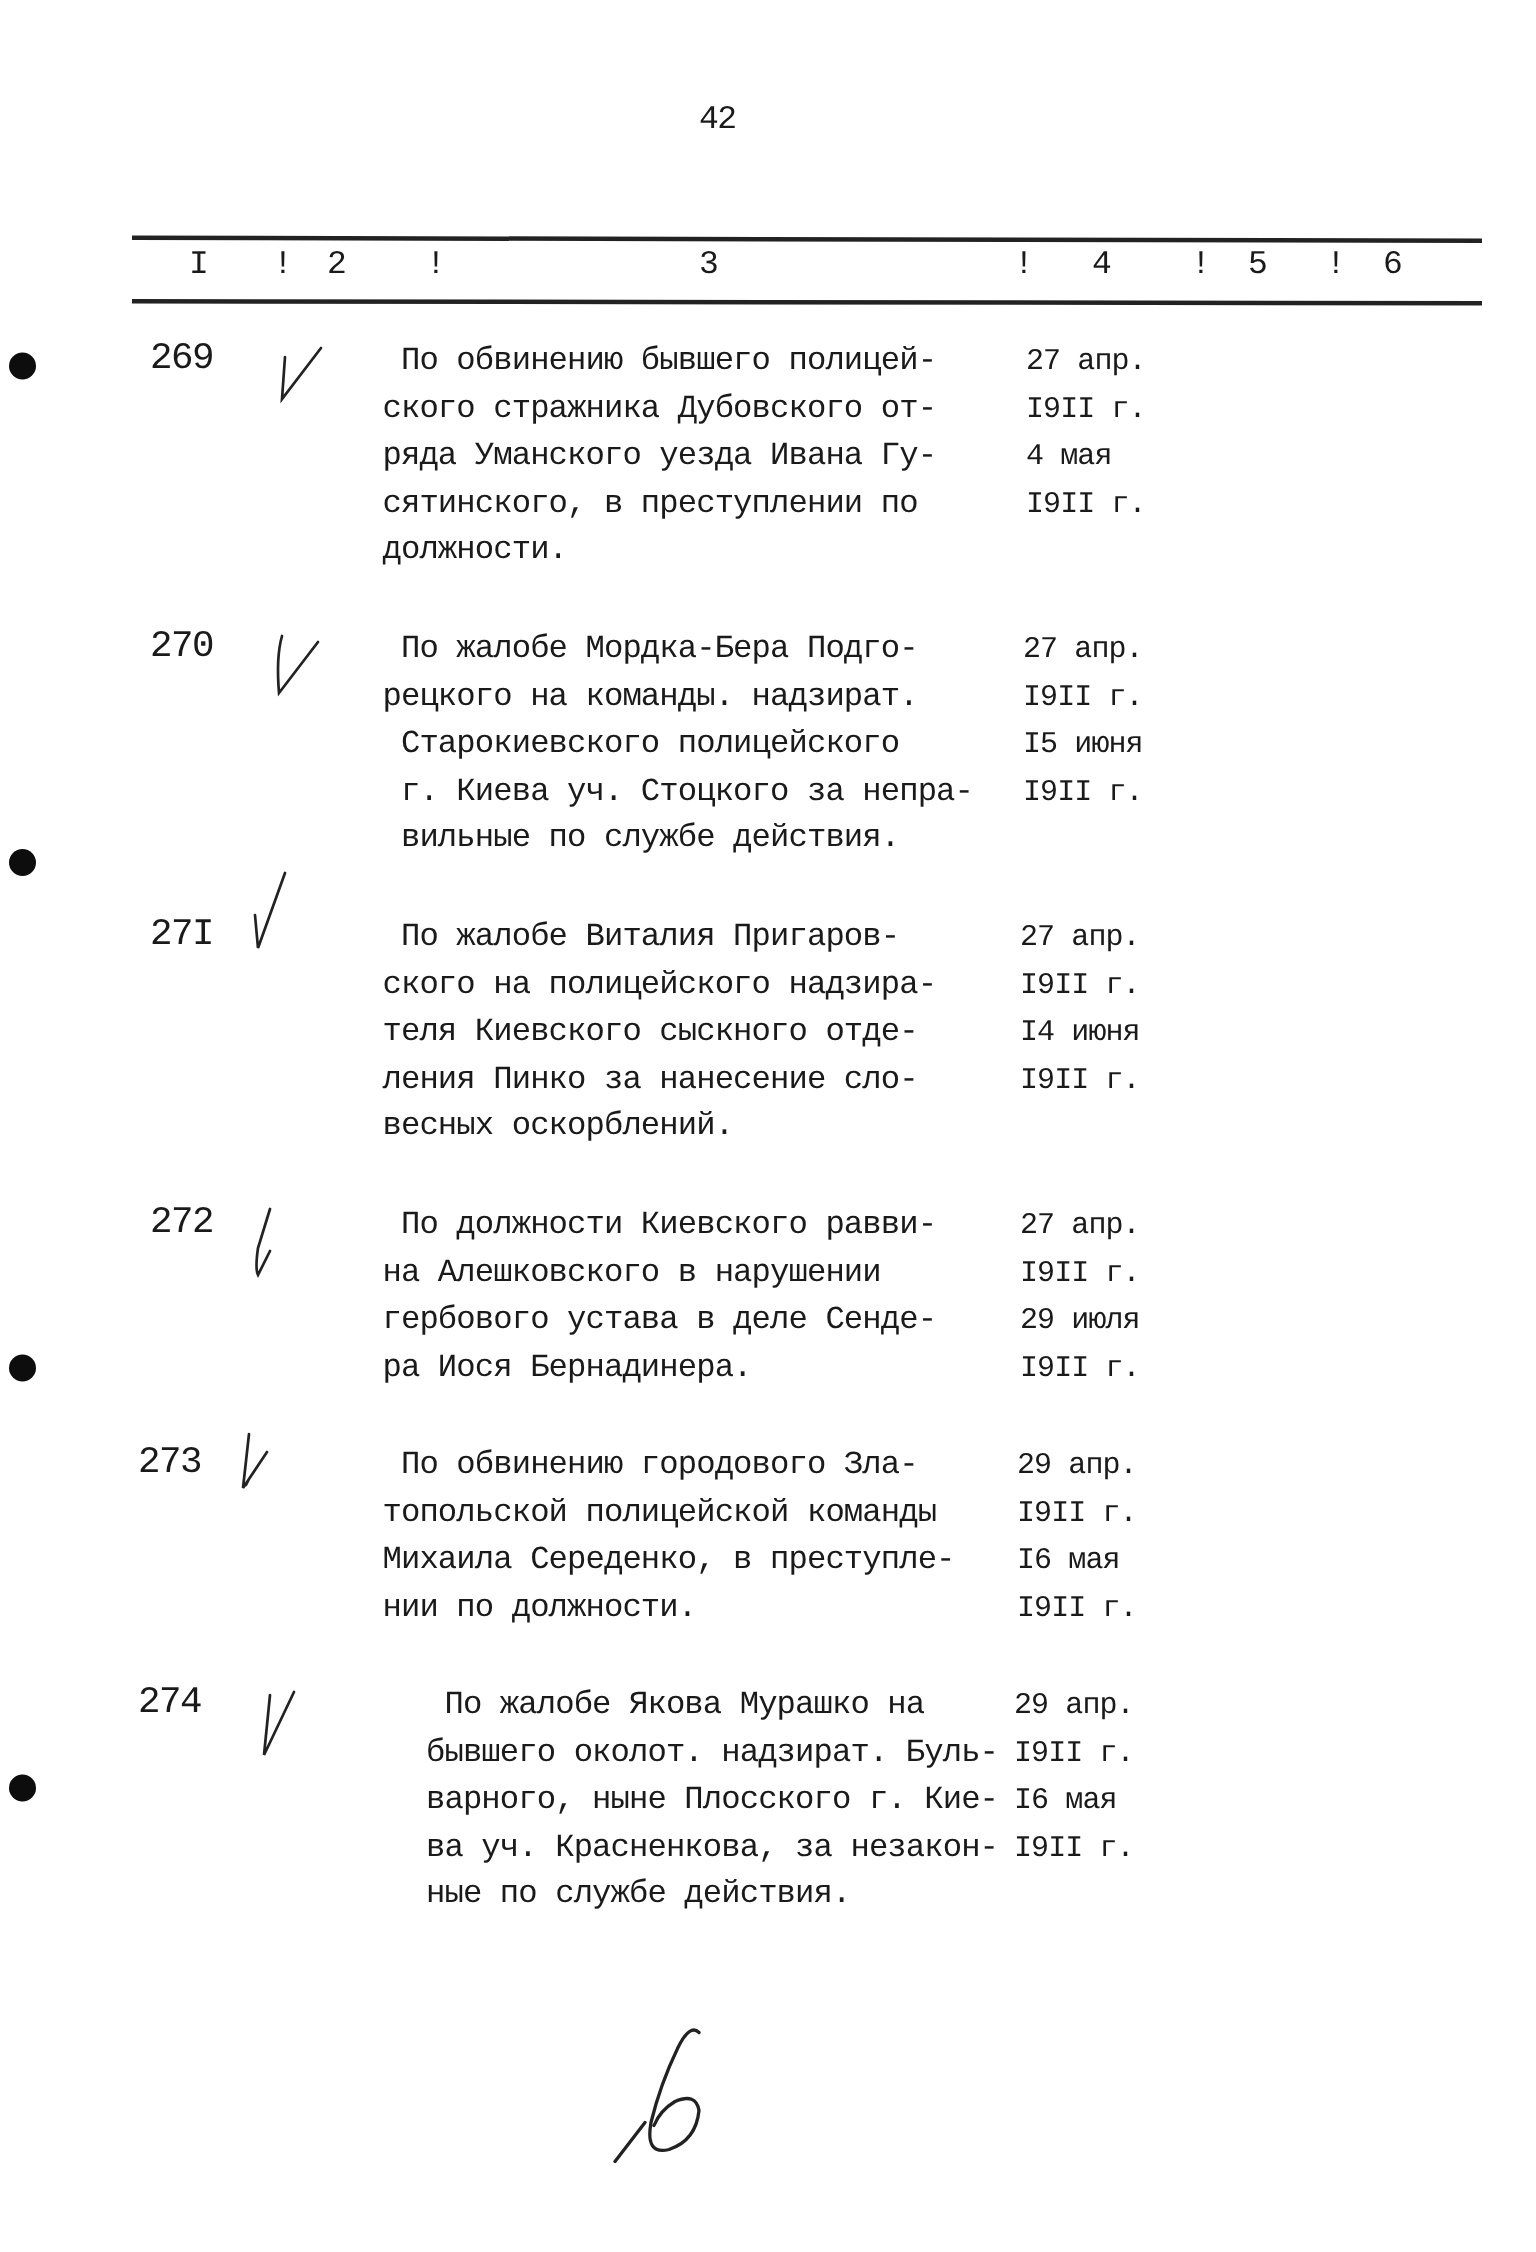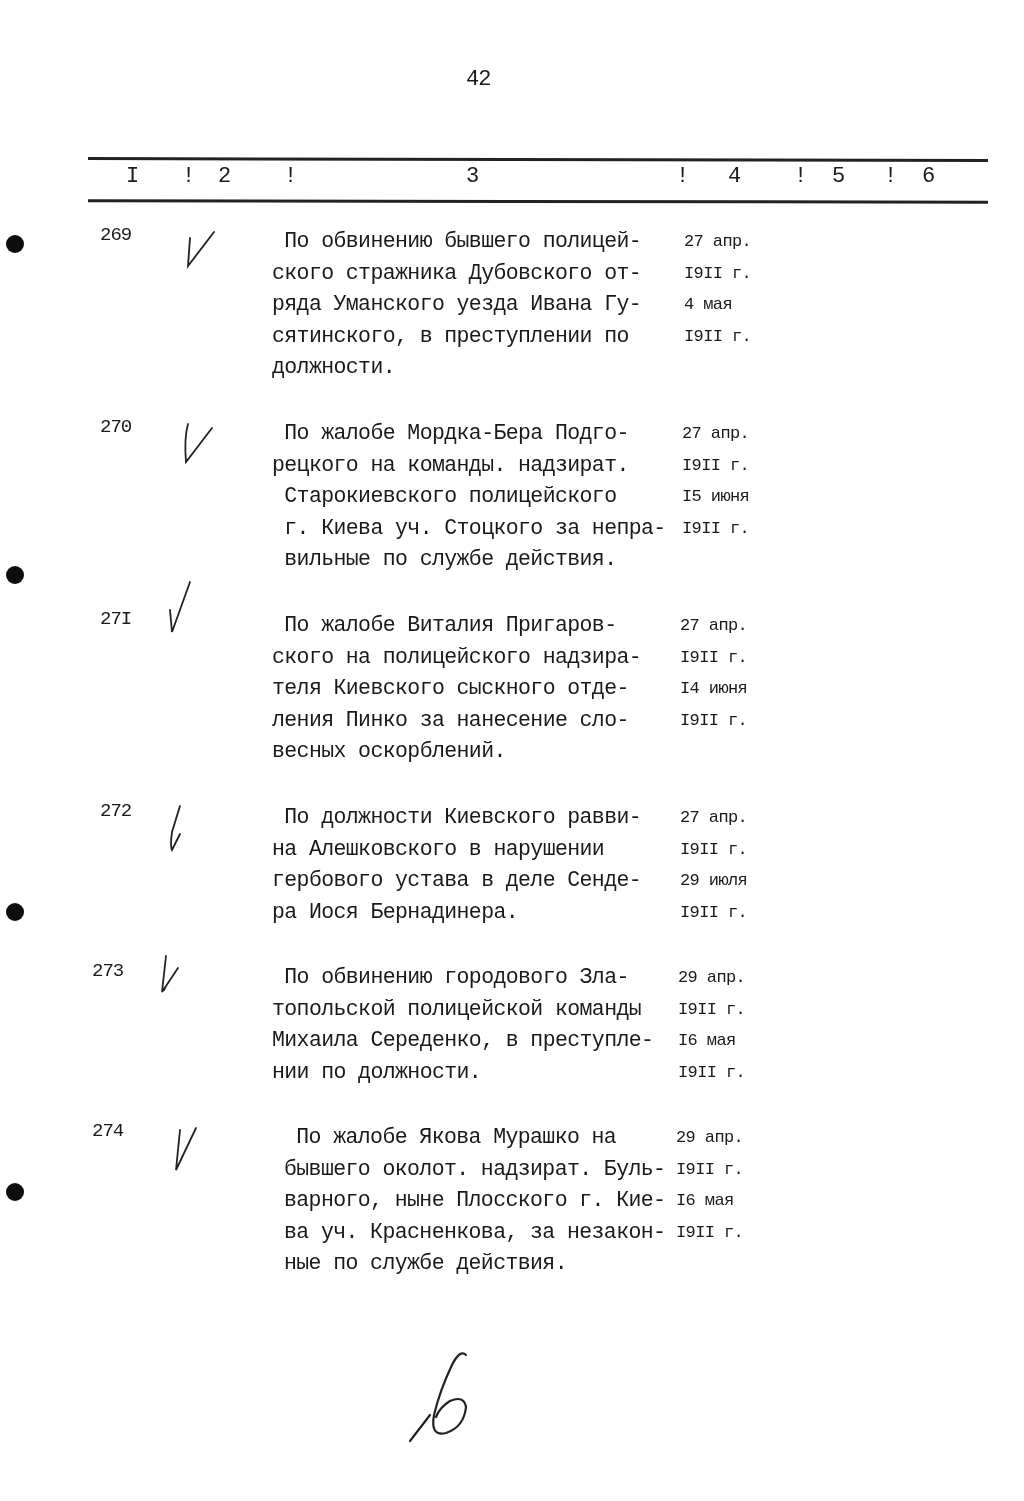--- a/index.html
+++ b/index.html
@@ -17,31 +17,31 @@
       background: #222; 
     }
     .rule.top { top: 158px; transform: rotate(0.12deg); }
     .rule.bottom { top: 200px; transform: rotate(0.08deg); }
     .col-header {
       position: absolute; top: 164px; font-size: 22px;
     }
     .sep { position: absolute; top: 164px; font-size: 22px; }
     .entry { position: absolute; left: 0; width: 1024px; }
     .entry-num {
-      position: absolute; left: 100px; top: 0; font-size: 19px; letter-spacing: -1px;
+      position: absolute; left: 100px; top: 0; font-size: 25px; letter-spacing: -1px;
     }
     .check-mark {
       position: absolute; left: 176px; top: 2px; width: 40px; height: 48px;
     }
     .desc {
-      position: absolute; left: 272px; top: 2px; font-size: 21.5px; line-height: 31.5px;
+      position: absolute; left: 255px; top: 2px; font-size: 21.5px; line-height: 31.5px;
       white-space: pre; letter-spacing: -0.6px;
     }
     .dates {
-      position: absolute; left: 680px; top: 2px; font-size: 17px; line-height: 31.5px;
+      position: absolute; left: 680px; top: 2px; font-size: 20px; line-height: 31.5px;
       white-space: pre; letter-spacing: -0.6px;
     }
     .hole {
       position: absolute; left: 6px; width: 18px; height: 18px; border-radius: 50%;
       background: #0d0d0d;
     }
     .signature { position: absolute; left: 400px; top: 1345px; width: 80px; height: 100px; }
   </style>
 </head>
 <body>

